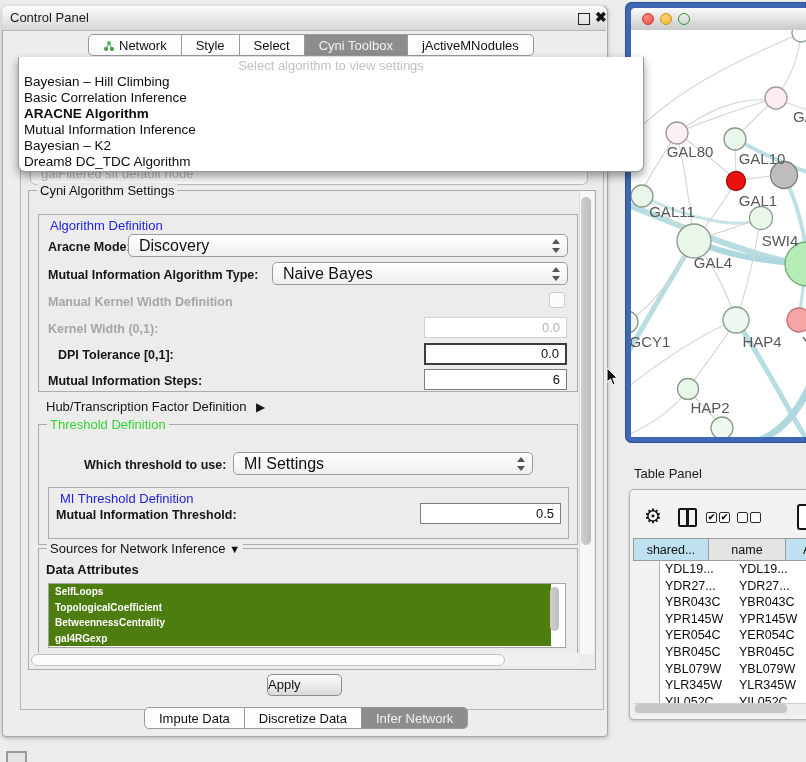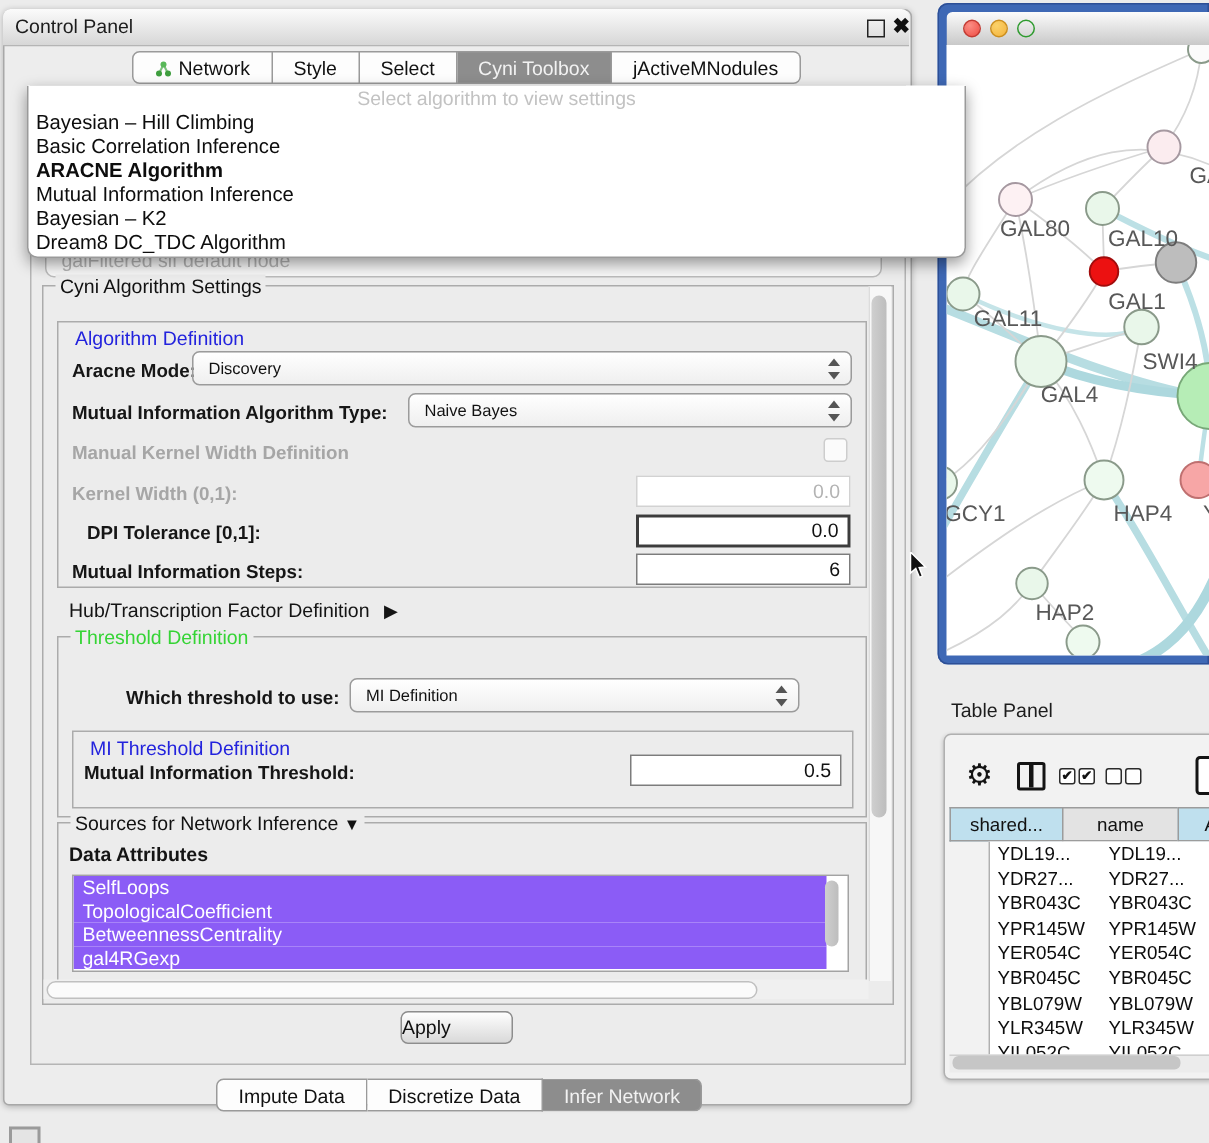--- a/index.html
+++ b/index.html
@@ -17,21 +17,21 @@
   .float-btn{left:578px;top:13px;width:10px;height:10px;border:1.5px solid #222;background:transparent;}
   .close-btn{left:595px;top:9px;font-size:14px;font-weight:bold;color:#111;}
   
   .tab{height:22px;line-height:22px;font-size:13px;color:#111;background:#fdfdfd;
        border:1px solid #9a9a9a;border-left:none;padding:0 14px;display:inline-block;
        box-sizing:border-box;vertical-align:top;}
   .tab.first{border-left:1px solid #9a9a9a;border-radius:5px 0 0 5px;}
   .tab.last{border-radius:0 5px 5px 0;}
   .tab.sel{background:#8d8d8d;color:#f2f2f2;}
   .tabbar-top{left:88px;top:34px;white-space:nowrap;}
-  .tabbar-bottom{left:144px;top:707px;white-space:nowrap;margin-top:12px;}
+  .tabbar-bottom{left:144px;top:707px;white-space:nowrap;}
   .net-ico{display:inline-block;width:12px;height:12px;margin:5px 4px -2px 0;}
   
   .content-panel{left:20px;top:57px;width:582px;height:651px;background:#ececec;
                  border:1px solid #b5b5b5;box-shadow:inset 0 1px 0 #fff;}
   .combo-behind{left:30px;top:160px;width:558px;height:25px;background:#f8f8f8;
                 border:1px solid #bbb;border-radius:6px;color:#b5b5b5;font-size:13px;
                 line-height:25px;padding-left:10px;box-sizing:border-box;}
   
   .dropdown{left:18px;top:57px;width:626px;height:115px;background:#fff;
             border:1px solid #9a9a9a;border-top:none;border-radius:0 0 7px 7px;
@@ -41,34 +41,34 @@
   .dd-item.bold{font-weight:bold;}
   
   .group{border:1px solid #ababab;background:transparent;}
   .group-label{position:absolute;top:-8px;left:8px;background:#ececec;padding:0 3px;
                font-size:13px;color:#111;white-space:nowrap;}
   .lbl-blue{color:#2323dd;margin-top:11px;}
   .lbl-green{color:#35d435;}
   .fldlabel{font-size:12.5px;font-weight:bold;color:#161616;white-space:nowrap;}
   .fldlabel.dis{color:#a6a6a6;}
   .combo{background:linear-gradient(#ffffff,#efefef);border:1px solid #9b9b9b;border-radius:5px;
-         font-size:11px;color:#111;box-sizing:border-box;text-align:center;}
+         font-size:16px;color:#111;box-sizing:border-box;text-align:center;}
   .combo .cv{position:absolute;left:10px;top:0;line-height:22px;}
   .stepper{position:absolute;right:7px;top:4px;width:9px;height:14px;}
   .stepper:before,.stepper:after{content:"";position:absolute;left:1px;border-left:4px solid transparent;
          border-right:4px solid transparent;}
   .stepper:before{top:0;border-bottom:5px solid #555;}
   .stepper:after{bottom:0;border-top:5px solid #555;}
   .tfield{background:#fff;font-size:13px;box-sizing:border-box;text-align:right;padding-right:6px;}
   .scroll-v{background:#f7f7f7;border-left:1px solid #dcdcdc;}
   .thumb{background:linear-gradient(90deg,#cfcfcf,#bdbdbd);border-radius:6px;}
   .hscroll-thumb{background:#fbfbfb;border:1px solid #c0c0c0;border-radius:6px;}
   .list{background:#fff;border:1px solid #a3a3a3;overflow:hidden;}
-  .list-item{height:15.5px;line-height:15.5px;font-size:13px;color:#fff;background:#8b5cf6;
-             padding-left:6px;width:496px;}
+  .list-item{height:15.5px;line-height:15.5px;font-size:10px;color:#fff;background:#4d7c0f;
+             padding-left:6px;width:496px;font-weight:bold;}
   .btn{background:linear-gradient(#fefefe,#d9d9d9);border:1px solid #8d8d8d;border-radius:5px;
        font-size:13px;color:#111;text-align:left;}
   .checkbox-dis{width:14px;height:14px;border:1px solid #cdcdcd;background:#fbfbfb;border-radius:3px;}
   
   .net-window{left:625px;top:2px;width:181px;height:441px;background:#3e68b5;
               border-radius:7px 0 0 7px;box-shadow:inset 0 0 0 1px #2d4f96;}
   .net-titlebar{left:631px;top:8px;width:175px;height:22px;
                 background:linear-gradient(#fbfbfb,#c9c9c9);border-bottom:1px solid #9a9a9a;
                 border-radius:4px 0 0 0;}
   .light{width:12px;height:12px;border-radius:50%;position:absolute;top:5px;box-sizing:border-box;}
@@ -158,21 +158,21 @@
 <div class="abs" style="left:46px;top:399px;font-size:13px;color:#141414;">
   <span>Hub/Transcription Factor Definition</span>
   <span style="font-size:12px;margin-left:6px;">▶</span>
 </div>
 
 <div class="abs group" style="left:38px;top:424px;width:538px;height:119px;">
   <span class="group-label lbl-green">Threshold Definition</span>
 </div>
 <div class="abs fldlabel" style="left:84px;top:458px;">Which threshold to use:</div>
 <div class="abs combo" style="left:233px;top:452px;width:300px;height:23px;">
-  <span class="cv">MI Definition</span>
+  <span class="cv">MI Settings</span>
   <span class="stepper"></span>
 </div>
 <div class="abs group" style="left:48px;top:487px;width:519px;height:50px;">
   <span class="group-label lbl-blue">MI Threshold Definition</span>
 </div>
 <div class="abs fldlabel" style="left:56px;top:508px;">Mutual Information Threshold:</div>
 <div class="abs tfield" style="left:420px;top:503px;width:141px;height:21px;line-height:19px;border:1px solid #7c7c7c;color:#111;">0.5</div>
 
 <div class="abs group" style="left:38px;top:548px;width:538px;height:108px;border-bottom:none;">
   <span class="group-label">

